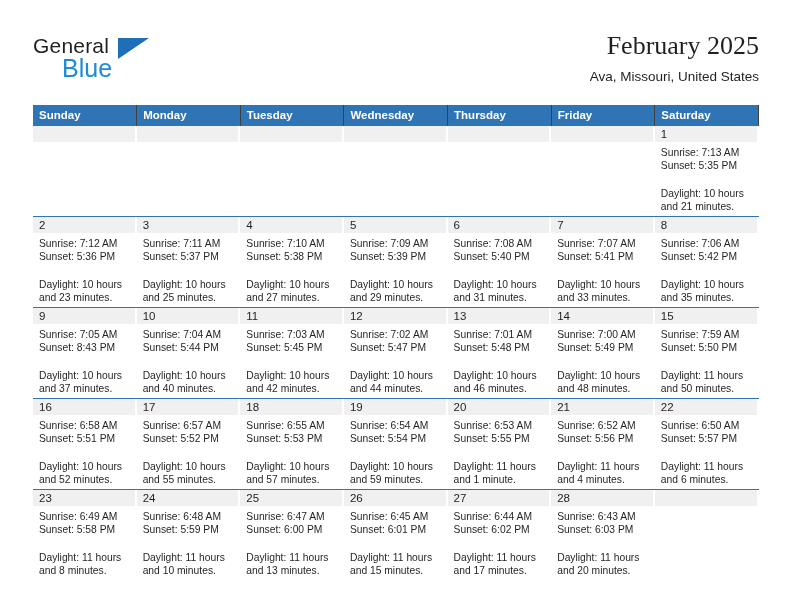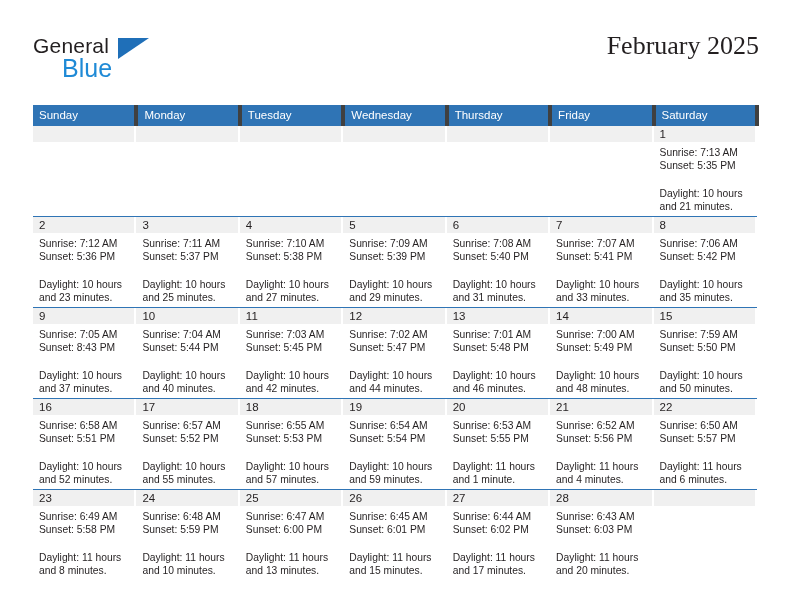--- a/index.html
+++ b/index.html
@@ -90,25 +90,25 @@
     left: 33px;
     top: 105px;
     width: 726px;
     border-collapse: collapse;
     table-layout: fixed;
   }
   .calendar th {
     background: #2f74b5;
     color: #ffffff;
     font-size: 11.5px;
-    font-weight: normal;
+    font-weight: bold;
     text-align: left;
     padding: 4px 0 4px 6px;
     height: 12px;
-    border-right: 4px solid #404040;
+    border-right: 1px solid #404040;
     box-sizing: border-box;
   }
   .calendar td {
     vertical-align: top;
     padding: 0;
     width: 103.7px;
     border-top: 1px solid #2f74b5;
     background: #ffffff;
   }
   .calendar tr.week td {
@@ -158,20 +158,21 @@
   <div class="topbar">
 
     <div class="logo">
       <span class="logo-general">General</span>
       <span class="logo-triangle"></span>
       <span class="logo-blue">Blue</span>
     </div>
 
     <div class="title-block">
       <div class="cal-title">February 2025</div>
+      <div class="cal-subtitle">Ava, Missouri, United States</div>
     </div>
 
   </div>
 
   <table class="calendar">
     <thead>
       <tr>
         <th>Sunday</th>
         <th>Monday</th>
         <th>Tuesday</th>
@@ -389,21 +390,21 @@
                 <div class="daylight">Daylight: 10 hours and 48 minutes.</div>
               </div>
             </div>
           </td>
         <td>
             <div class="cell">
               <div class="daynum-strip">15</div>
               <div class="cell-body">
                 <div>Sunrise: 7:59 AM</div>
                 <div>Sunset: 5:50 PM</div>
-                <div class="daylight">Daylight: 10 hours and 50 minutes.</div>
+                <div class="daylight">Daylight: 11 hours and 50 minutes.</div>
               </div>
             </div>
           </td>
       </tr>
 
       <tr class="week">
         <td>
             <div class="cell">
               <div class="daynum-strip">16</div>
               <div class="cell-body">

